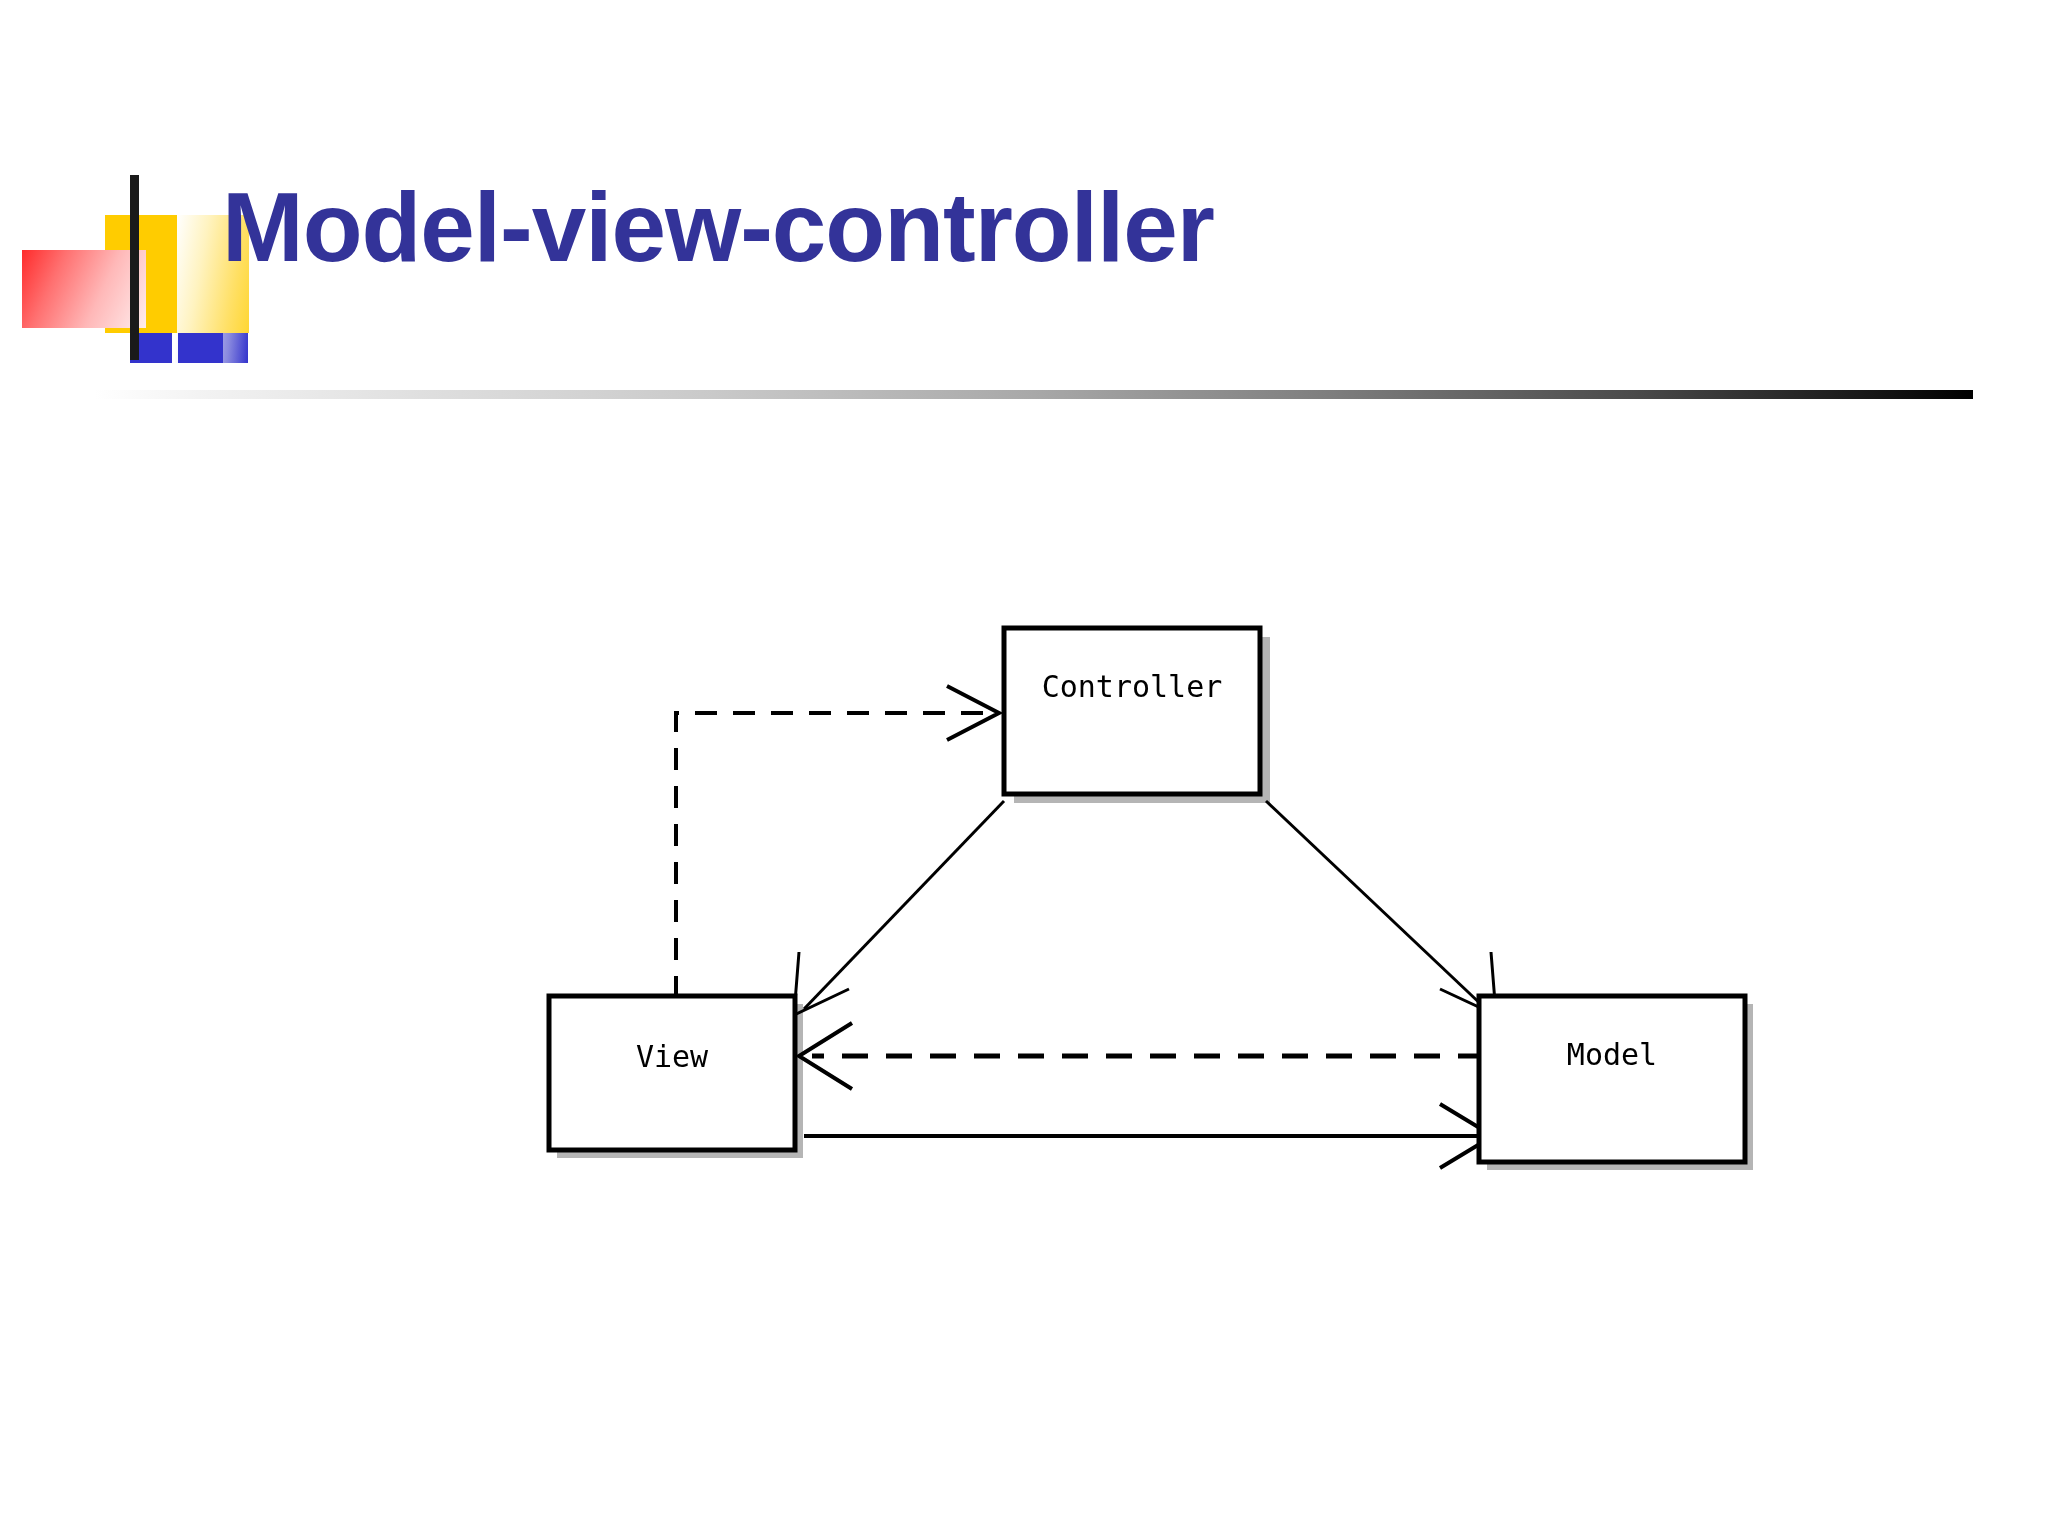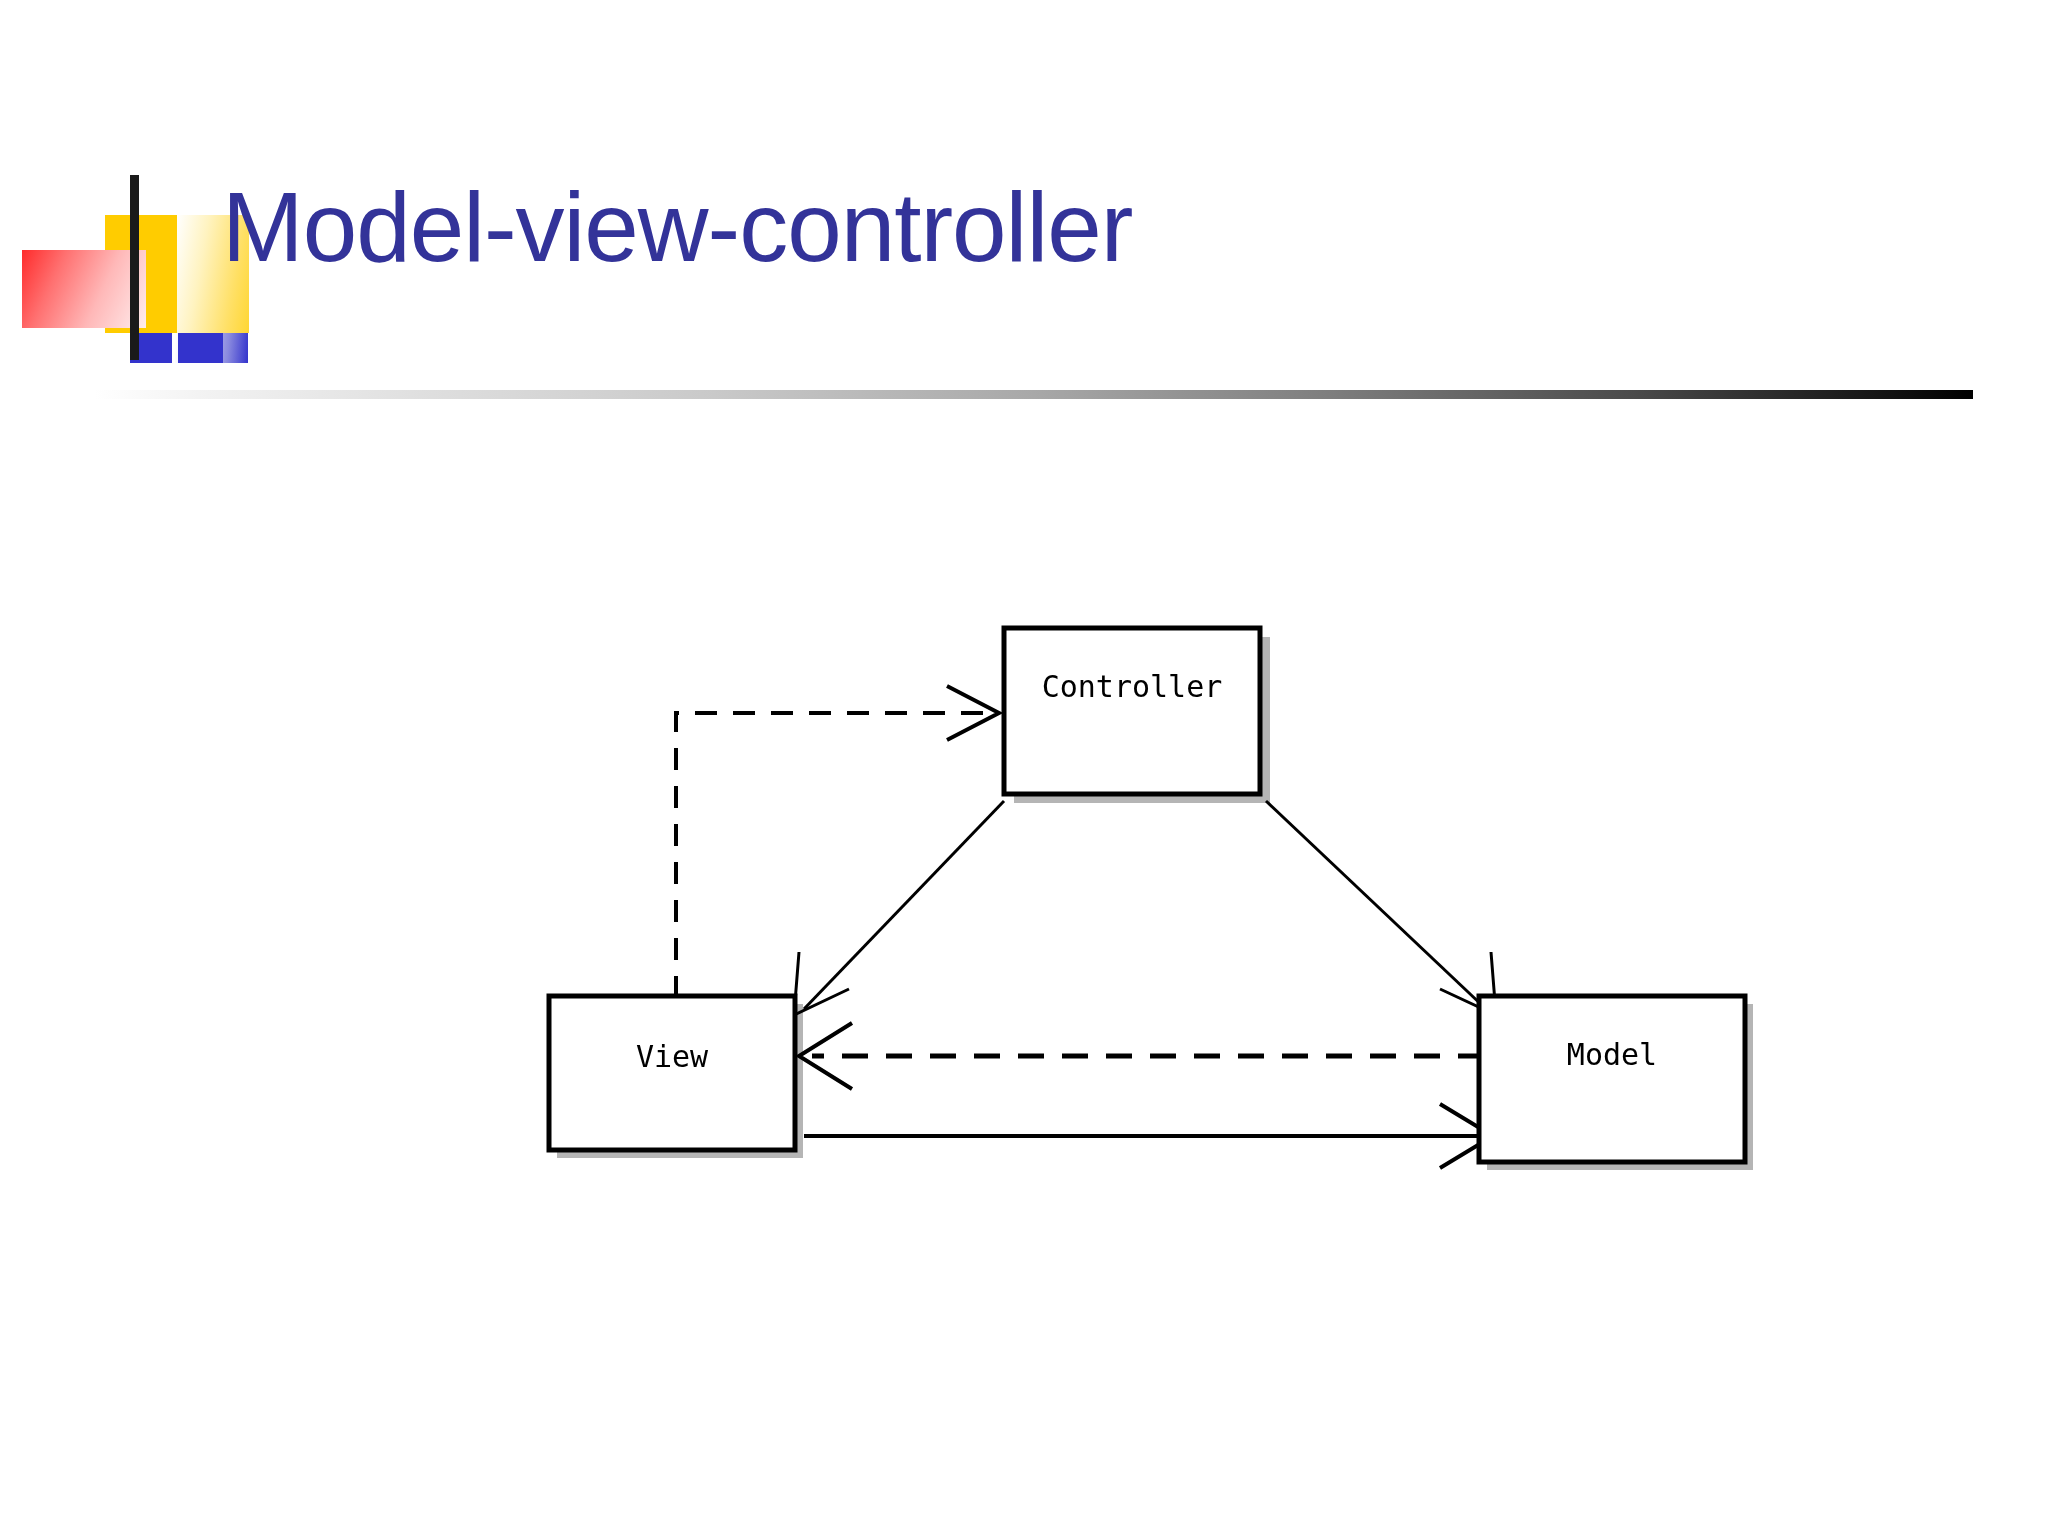--- a/index.html
+++ b/index.html
@@ -70,21 +70,21 @@
   }
 
   #page-title {
     position: absolute;
     left: 222px;
     top: 178px;
     font-size: 98px;
     line-height: 1;
     color: #333399;
     font-family: "Liberation Sans", sans-serif;
-    font-weight: 400;
+    font-weight: 700;
     letter-spacing: -1px;
     white-space: nowrap;
   }
 
   #title-rule {
     position: absolute;
     left: 95px;
     top: 390px;
     width: 1878px;
     height: 9px;

